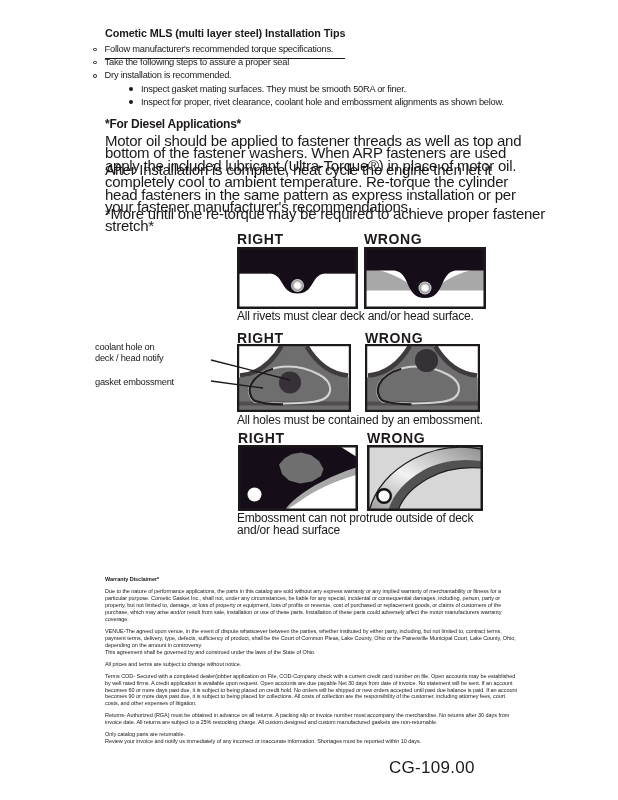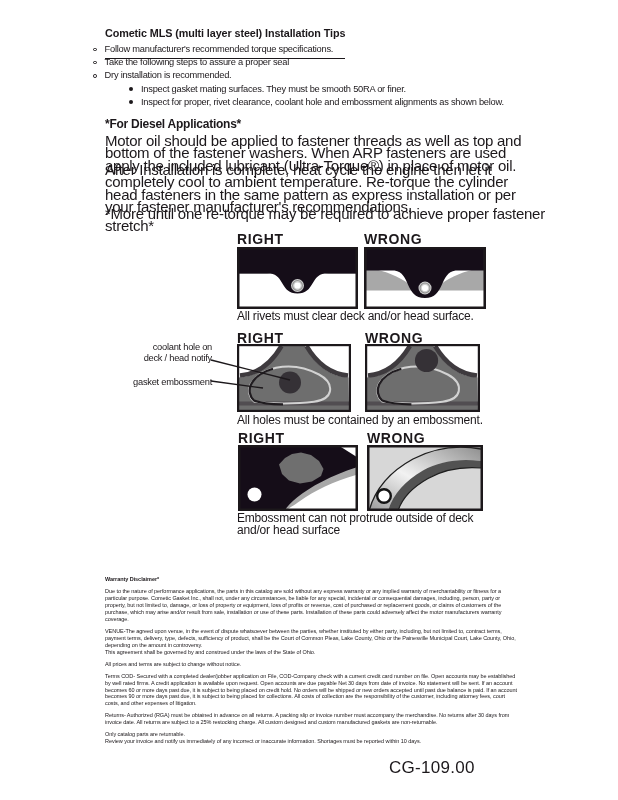--- a/index.html
+++ b/index.html
@@ -26,21 +26,21 @@
   .blt{display:flex;gap:8px;line-height:13.2px}
   .blt .txt{font-size:9.3px;letter-spacing:-0.25px}
   .o-bullet{width:3.6px;height:3.6px;border:1px solid var(--ink);border-radius:50%;margin-top:4.6px;flex:none}
   .f-bullet{width:4px;height:4px;background:var(--ink);border-radius:50%;margin-top:4.6px;flex:none}
   .sub{margin-left:36px}
 
   .fig-label{font-size:14px;font-weight:600;letter-spacing:0.6px;color:var(--ink)}
   .fig-caption{font-size:12px;letter-spacing:-0.2px;line-height:11.6px;color:var(--ink)}
   .panel{display:block}
 
-  .ann{font-size:9.3px;letter-spacing:-0.25px;line-height:10.8px;text-align:right;color:var(--ink)}
+  .ann{font-size:9.3px;letter-spacing:-0.25px;line-height:10.8px;text-align:left;color:var(--ink)}
 
   .legal{font-size:5.5px;letter-spacing:-0.05px;line-height:6.9px;color:var(--ink);width:414px}
   .legal p{margin:0}
   .legal .mt{margin-top:5.2px}
   .legal .lg-h{font-weight:bold}
 
   .page-code{font-size:17px;letter-spacing:0.3px;color:var(--ink)}
 </style>
 </head>
 <body>

